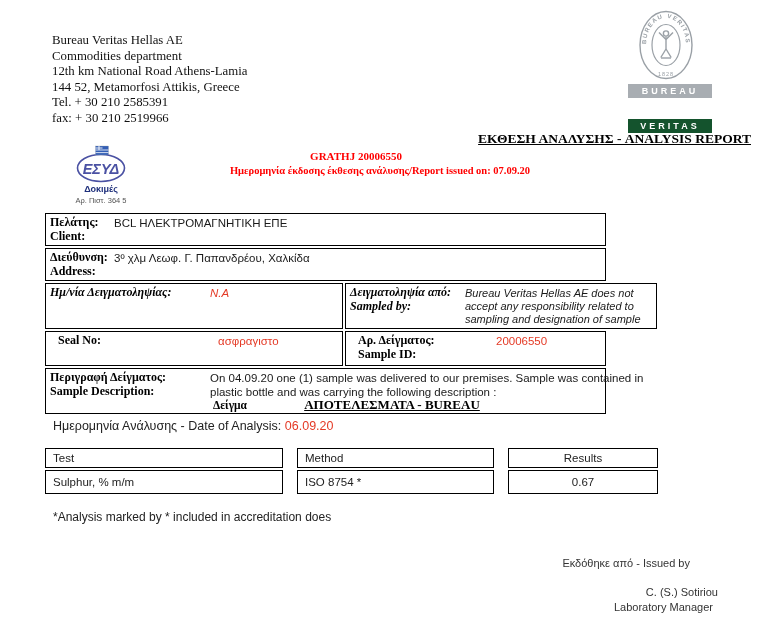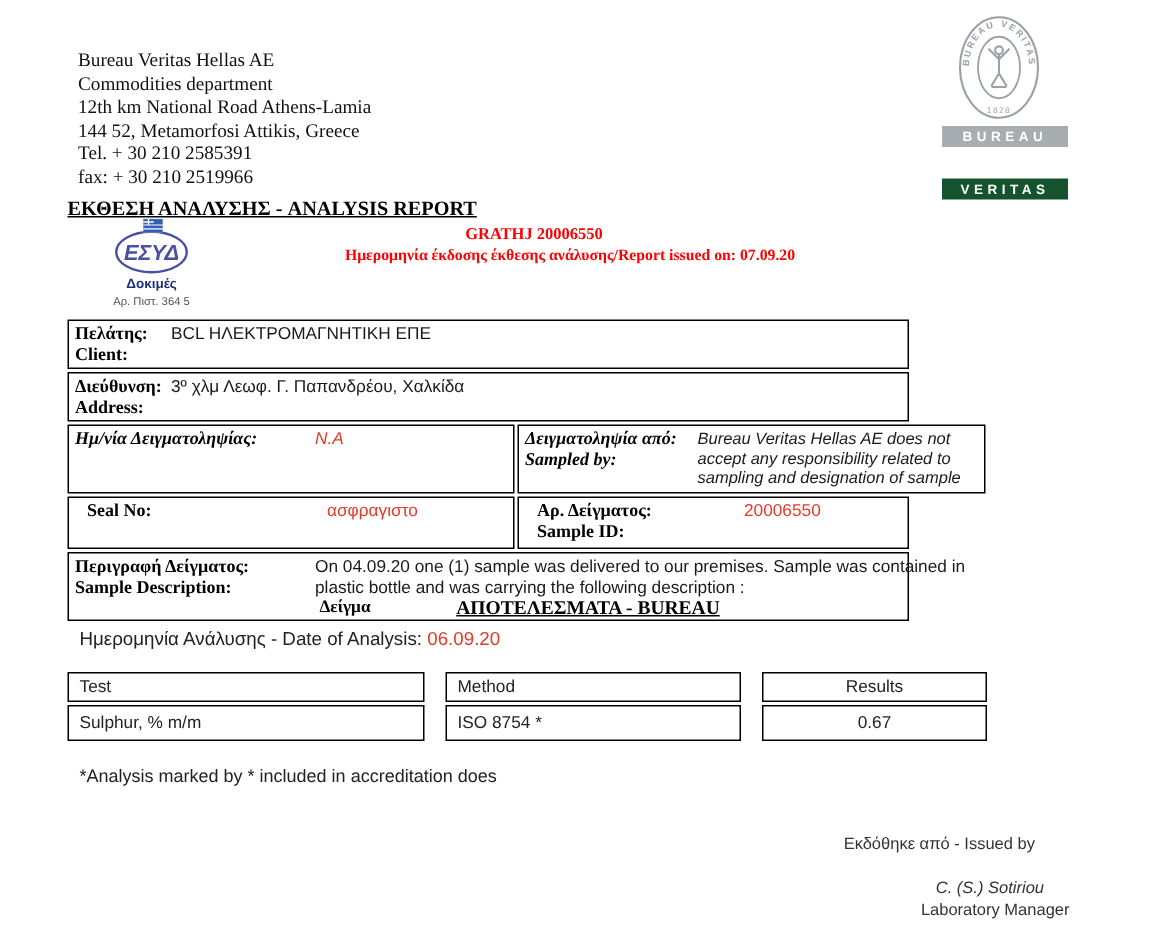--- a/index.html
+++ b/index.html
@@ -17,21 +17,21 @@
     letter-spacing:3px;color:#fff;}
   .bv-bar-bureau{top:84px;background:#a8adb2;}
   .bv-bar-veritas{top:100px;background:#14532d;margin-top:19px;}
   
   .esyd-svg{left:68px;top:145px;}
   .esyd-field{left:68px;top:184px;width:66px;text-align:center;font-family:"Liberation Sans","DejaVu Sans",sans-serif;
     font-size:9px;font-weight:bold;color:#1e2f7b;}
   .esyd-cert{left:56px;top:196px;width:90px;text-align:center;font-family:"Liberation Sans","DejaVu Sans",sans-serif;
     font-size:7.5px;color:#555;}
   
-  .rpt-title{left:45px;top:131px;width:706px;text-align:left;font-weight:bold;font-size:13.5px;
+  .rpt-title{left:45px;top:131px;width:706px;text-align:right;font-weight:bold;font-size:13.5px;
     text-decoration:underline;color:#000;}
   .rpt-ref{left:45px;top:150px;width:622px;text-align:center;font-weight:bold;font-size:11px;color:#ff0000;}
   .rpt-issued{left:45px;top:165px;width:670px;text-align:center;font-weight:bold;font-size:10.5px;color:#ff0000;}
   
   .info-table{left:45px;top:213px;width:561px;display:flex;flex-direction:column;gap:2px;}
   .irow{display:flex;gap:2px;}
   .cell{border:1px solid #000;background:#fff;padding:2px 4px;box-sizing:border-box;display:flex;align-items:flex-start;}
   .cell.full{width:100%;}
   .cell.left-half{width:298px;flex:none;}
   .cell.right-half{flex:1;}
@@ -53,21 +53,21 @@
   .rrow{display:flex;gap:14px;}
   .rcell{border:1px solid #000;box-sizing:border-box;padding:2px 7px;display:flex;align-items:center;}
   .c-test{width:238px;flex:none;}
   .c-method{width:197px;flex:none;}
   .c-results{flex:1;justify-content:center;}
   .rhead{min-height:20px;} .rdata{min-height:24px;}
   .footnote{left:53px;top:510px;font-family:"Liberation Sans","DejaVu Sans",sans-serif;font-size:12px;color:#222;}
   
   .sig{font-family:"Liberation Sans","DejaVu Sans",sans-serif;font-size:11px;color:#333;white-space:nowrap;}
   .sig-issued{top:557px;right:77px;}
-  .sig-name{top:586px;right:71px;font-style:italic;}
+  .sig-name{top:586px;right:49px;}
   .sig-role{top:601px;right:54px;}
 </style>
 </head>
 <body>
 
 <div>
 
   <div class="abs letterhead">
     <div>Bureau Veritas Hellas AE</div>
     <div>Commodities department</div>

